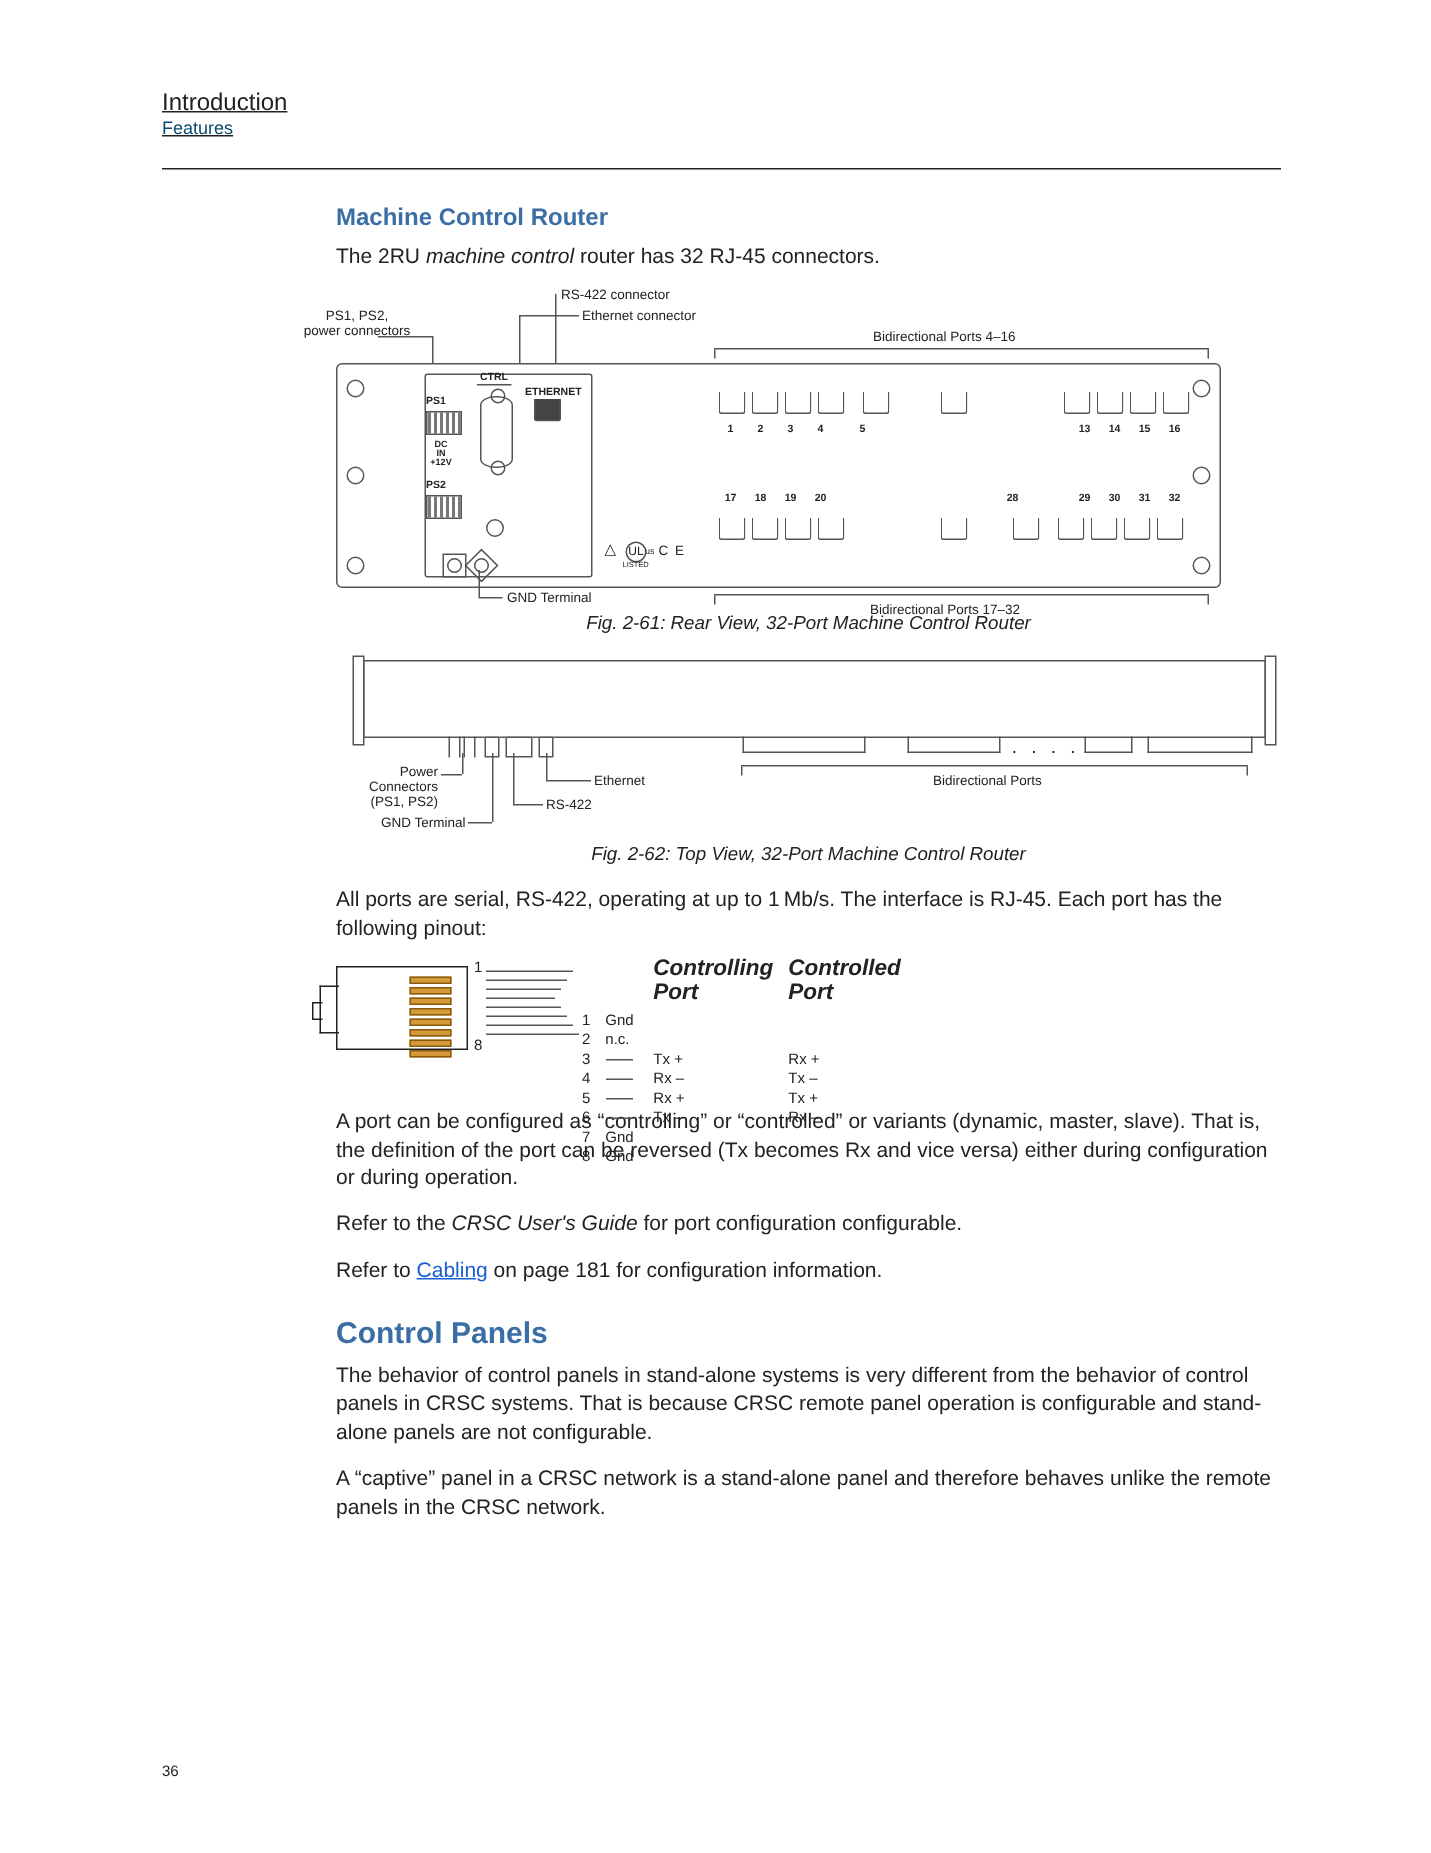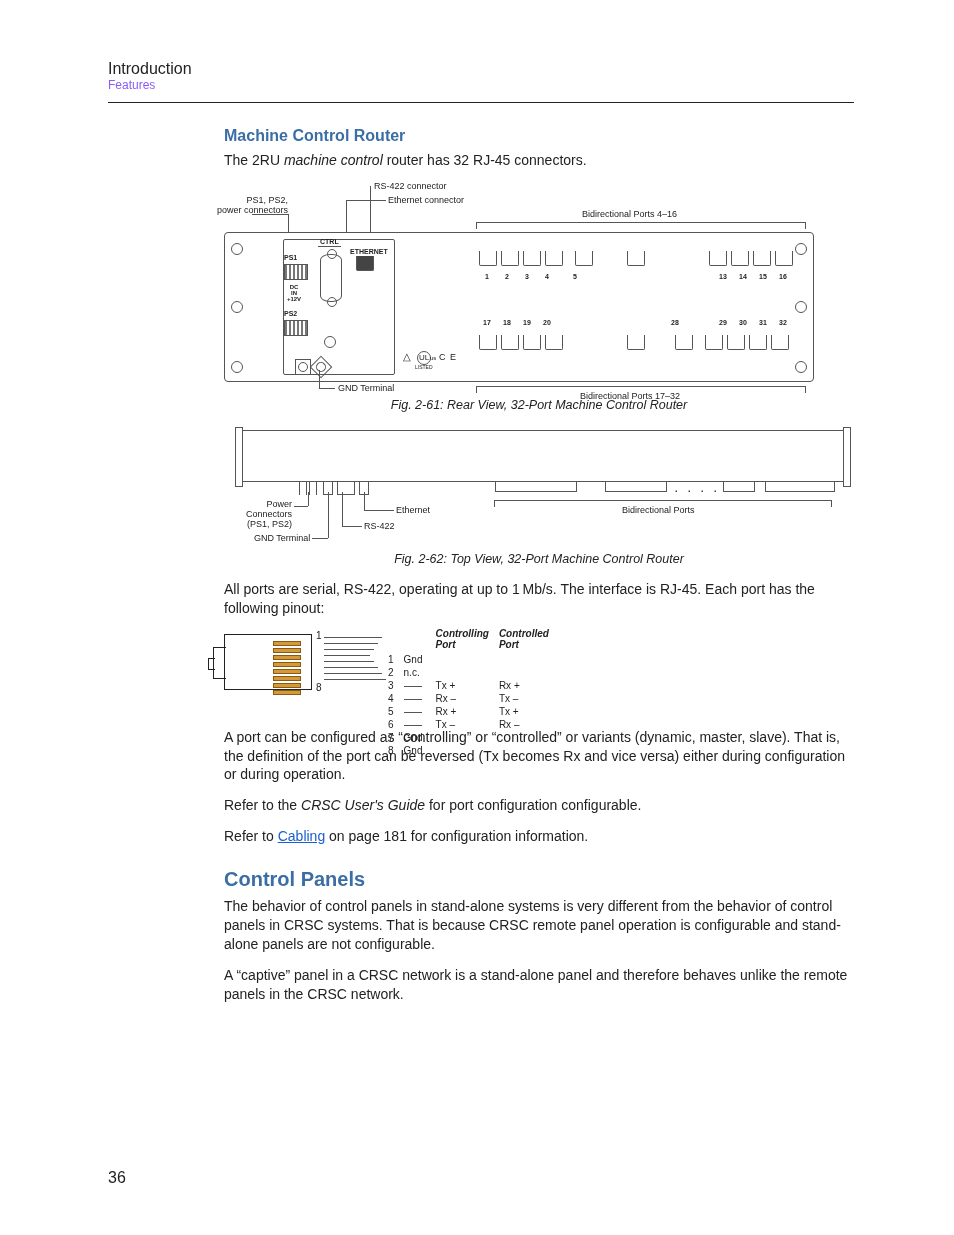--- a/index.html
+++ b/index.html
@@ -10,29 +10,30 @@
     background: #fff;
   }
   .page {
     width: 954px;
     height: 1235px;
     box-sizing: border-box;
     padding: 60px 100px 40px 108px;
     position: relative;
   }
   .running-head {
-    margin-bottom: 10px;
+    margin-bottom: 20px;
+    text-decoration: underline;
   }
   .running-head .chapter {
     font-size: 16px;
     color: #222;
   }
   .running-head .section {
     font-size: 12px;
-    color: #8b5cf6;
+    color: #0c4a6e;
   }
   .rule {
     border: none;
     border-top: 1px solid #222;
     margin: 4px 0 24px 0;
   }
   .content {
     margin-left: 116px; 
   }
   .h3 {
@@ -56,21 +57,21 @@
   .figcap {
     font-style: italic;
     font-size: 12.5px;
     margin: 6px 0 14px 0;
     text-align: center;
   }
   .pagenum {
     position: absolute;
     left: 108px;
     bottom: 48px;
-    font-size: 16px;
+    font-size: 10px;
   }
 
   
   .diagram {
     font-size: 9px;
     line-height: 1.1;
     color: #222;
   }
 
   
@@ -282,21 +283,21 @@
   .pin-lines div:nth-child(7){width:58px}
   .pin-lines div:nth-child(8){width:62px}
 
   .pin-table {
     position:absolute;
     left:162px; top:-4px;
     font-size:10px;
   }
   .pin-table td { padding: 0 8px 0 0; white-space:nowrap; }
   .pin-table th {
-    font-size:10px; font-style:italic;
+    font-size:15px; font-style:italic;
     font-weight:600; text-align:left;
     padding: 0 8px 2px 0;
   }
   .dash { display:inline-block; width:18px; border-top:1px solid #555; vertical-align:middle; margin-right:4px;}
 
   .callout {
     position:absolute;
     font-size:9px;
     white-space:nowrap;
   }
@@ -321,21 +322,21 @@
     <div class="diagram fig61">
 
       <span class="callout" style="left:180px; top:0;">RS-422 connector</span>
       <span class="lead v" style="left:176px; top:4px; height:52px;"></span>
       <span class="lead" style="left:125px; top:56px; width:52px;"></span>
 
       <span class="callout" style="left:194px; top:14px;">Ethernet connector</span>
       <span class="lead" style="left:152px; top:18px; width:40px;"></span>
       <span class="lead v" style="left:152px; top:18px; height:46px;"></span>
 
-      <span class="callout" style="left:-6px; top:14px; text-align:right; width:100px; white-space:pre;">PS1, PS2,
+      <span class="callout" style="left:-6px; top:14px; text-align:center; width:100px; white-space:pre;">PS1, PS2,
 power connectors</span>
       <span class="lead" style="left:58px; top:32px; width:36px;"></span>
       <span class="lead v" style="left:94px; top:32px; height:40px;"></span>
 
       <span class="brace" style="left:282px; top:40px; width:330px;"></span>
       <span class="brace-lbl" style="left:388px; top:28px;">Bidirectional Ports 4–16</span>
 
       <div class="chassis">
         <span class="ear" style="left:6px; top:10px;"></span>
         <span class="ear" style="left:6px; top:68px;"></span>

